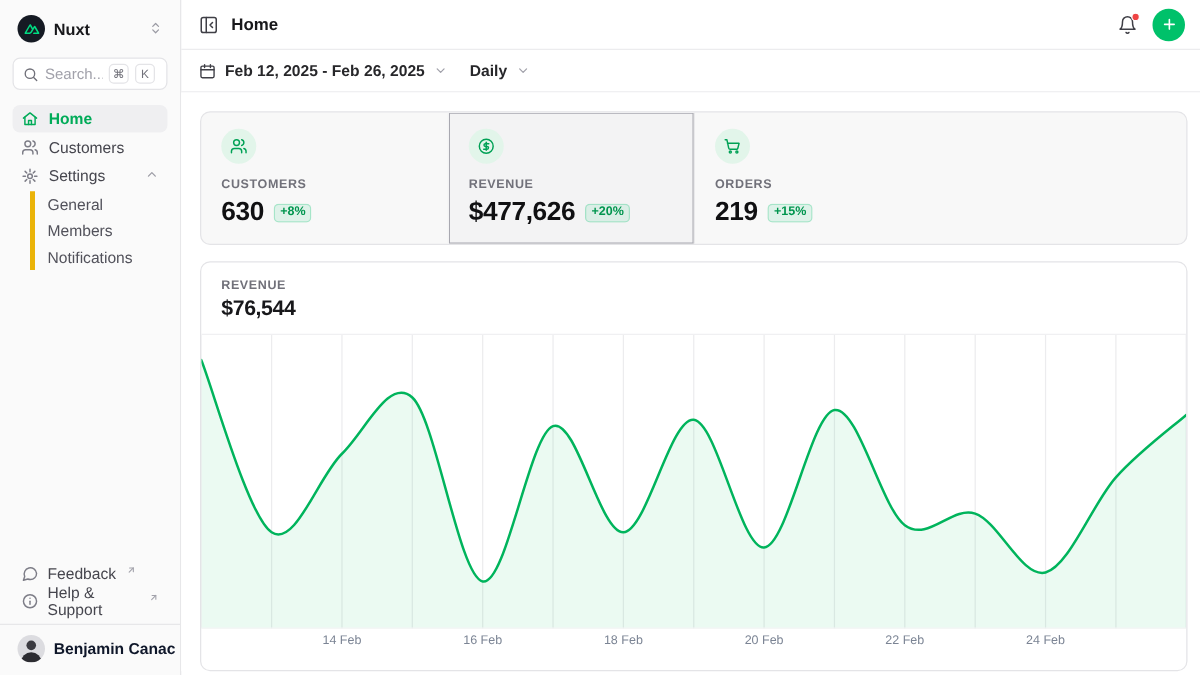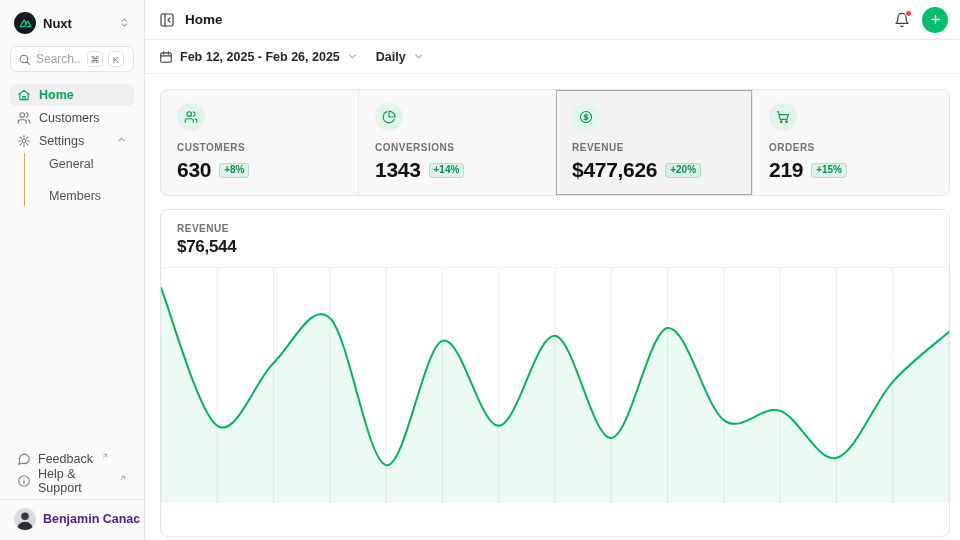--- a/index.html
+++ b/index.html
@@ -15,30 +15,30 @@
   .search-box{margin-top:8px;height:26px;border:1px solid #e4e4e7;background:#fff;border-radius:6px;display:flex;align-items:center;gap:5px;padding:0 5px 0 7px;cursor:text}
   .search-box input{border:none;outline:none;width:46px;font-size:12px;font-family:inherit;background:transparent;color:#18181b}
   .search-box input::placeholder{color:#a1a1aa}
   .kbd{width:16px;height:16px;border:1px solid #e4e4e7;border-radius:4px;background:#fff;color:#71717a;font-size:9.5px;display:flex;align-items:center;justify-content:center;flex:none}
   .nav{margin-top:12px;display:flex;flex-direction:column;gap:1px}
   .nav-item{display:flex;align-items:center;gap:8px;height:22px;padding:0 7px;border-radius:6px;color:#46464e;font-size:12.5px;cursor:pointer}
   .nav-item .nicon{display:flex;color:#7d7d87;flex:none}
   .nav-item.active{background:#efeff1;color:#00ab58;font-weight:600}
   .nav-item.active .nicon{color:#00ab58}
   .mini-badge{margin-left:auto;border:1px solid #e4e4e7;background:#fff;border-radius:4px;font-size:9.5px;color:#52525b;padding:1px 4px;line-height:1.1}
-  .sub-list{margin-left:14px;border-left:1px solid #eab308;padding-left:16px;display:flex;flex-direction:column;gap:11px}
+  .sub-list{margin-left:14px;border-left:4px solid #eab308;padding-left:2px;display:flex;flex-direction:column;gap:0}
   .sub-item{height:21px;display:flex;align-items:center;padding:0 8px;font-size:12.5px;color:#52525b;border-radius:6px;cursor:pointer}
   .side-spacer{flex:1}
   .foot-link{display:flex;align-items:flex-start;gap:7px;height:22px;padding:0 7px;border-radius:6px;color:#46464e;font-size:12.5px;cursor:pointer;align-items:center}
   .foot-link .nicon{color:#7d7d87;display:flex}
   .ext{color:#a1a1aa;display:flex;margin-left:1px;margin-bottom:7px}
   .side-divider{border-top:1px solid #e7e7e9;margin:7px -10px 0 -10px}
   .user-row{display:flex;align-items:center;gap:7px;padding:8px 4px 2px 4px;cursor:pointer}
   .avatar{width:22px;height:22px;border-radius:50%;background:#dcdce0;overflow:hidden;flex:none;display:flex;align-items:flex-end;justify-content:center}
-  .user-name{font-size:12.5px;font-weight:600;color:#4c1d95;white-space:nowrap}
+  .user-name{font-size:12.5px;font-weight:600;color:#0f172a;white-space:nowrap}
 
   
   .main{flex:1;display:flex;flex-direction:column;min-width:0}
   .topbar{height:40px;border-bottom:1px solid #ececee;display:flex;align-items:center;padding:0 12px 0 14px;gap:10px}
   .collapse-btn{display:flex;color:#3f3f46;cursor:pointer}
   .page-title{font-size:13.5px;font-weight:700}
   .topbar-right{margin-left:auto;display:flex;align-items:center;gap:12px}
   .bell-wrap{position:relative;display:flex;color:#3f3f46;cursor:pointer}
   .bell-dot{position:absolute;top:-2px;right:-2px;width:7px;height:7px;border-radius:50%;background:#ef4444;border:1.5px solid #fff}
   .plus-btn{width:26px;height:26px;border-radius:50%;background:#00C16A;border:none;display:flex;align-items:center;justify-content:center;color:#fff;cursor:pointer}
@@ -135,20 +135,21 @@
       <span>Settings</span>
       <span class="unfold">
         <svg class="ic" width="11" height="11" viewBox="0 0 24 24" fill="none" stroke="currentColor" stroke-width="2.2" stroke-linecap="round" stroke-linejoin="round">
             <path d="m18 15-6-6-6 6"></path>
           </svg>
       </span>
     </div>
     <div class="sub-list">
       <div class="sub-item">General</div>
       <div class="sub-item">Members</div>
+      <div class="sub-item">Notifications</div>
     </div>
   </nav>
 
   <div class="side-spacer"></div>
 
   <div class="foot-link">
     <span class="nicon">
       <svg class="ic" width="14" height="14" viewBox="0 0 24 24" fill="none" stroke="currentColor" stroke-width="2" stroke-linecap="round" stroke-linejoin="round">
           <path d="M21 11.5a8.38 8.38 0 0 1-8.5 8.5 8.5 8.5 0 0 1-3.5-.76L3 21l1.76-5.26A8.5 8.5 0 1 1 21 11.5z"></path>
         </svg>
@@ -265,33 +266,20 @@
               <path d="M16 3.13a4 4 0 0 1 0 7.75"></path>
             </svg>
         </div>
         <div class="stat-label">CUSTOMERS</div>
         <div class="stat-value-row">
           <span class="stat-value">630</span>
           <span class="delta-badge">+8%</span>
         </div>
       </div>
 
-      <div class="stat-card">
-        <div class="stat-icon">
-          <svg class="ic" width="14" height="14" viewBox="0 0 24 24" fill="none" stroke="currentColor" stroke-width="2" stroke-linecap="round" stroke-linejoin="round">
-              <path d="M21.21 15.89A10 10 0 1 1 8 2.83"></path>
-              <path d="M22 12A10 10 0 0 0 12 2v10z"></path>
-            </svg>
-        </div>
-        <div class="stat-label">CONVERSIONS</div>
-        <div class="stat-value-row">
-          <span class="stat-value">1343</span>
-          <span class="delta-badge">+14%</span>
-        </div>
-      </div>
 
       <div class="stat-card selected">
         <div class="stat-icon">
           <svg class="ic" width="14" height="14" viewBox="0 0 24 24" fill="none" stroke="currentColor" stroke-width="2" stroke-linecap="round">
               <circle cx="12" cy="12" r="9.5"></circle>
               <path d="M15.5 8.5h-4.7a1.9 1.9 0 0 0 0 3.8h2.4a1.9 1.9 0 0 1 0 3.8H8.5"></path>
               <path d="M12 17.5v-11"></path>
             </svg>
         </div>
         <div class="stat-label">REVENUE</div>
@@ -336,16 +324,24 @@
             <line x1="507.85714285714283" x2="507.85714285714283" y1="0" y2="235" class="gridline"></line>
             <line x1="564.2857142857143" x2="564.2857142857143" y1="0" y2="235" class="gridline"></line>
             <line x1="620.7142857142857" x2="620.7142857142857" y1="0" y2="235" class="gridline"></line>
             <line x1="677.1428571428571" x2="677.1428571428571" y1="0" y2="235" class="gridline"></line>
             <line x1="733.5714285714286" x2="733.5714285714286" y1="0" y2="235" class="gridline"></line>
             <line x1="790" x2="790" y1="0" y2="235" class="gridline"></line>
             <path d="M0,20C9.404761904761905,42.97619047619048,37.61904761904762,145.35714285714286,56.42857142857143,157.85714285714286C75.23809523809524,170.35714285714286,94.04761904761905,112.97619047619048,112.85714285714286,95C131.66666666666666,77.02380952380952,150.47619047619048,32.97619047619048,169.28571428571428,50C188.09523809523807,67.02380952380952,206.9047619047619,193.33333333333331,225.71428571428572,197.14285714285714C244.52380952380955,200.95238095238096,263.33333333333337,79.40476190476191,282.14285714285717,72.85714285714286C300.95238095238096,66.30952380952381,319.76190476190476,158.6904761904762,338.57142857142856,157.85714285714286C357.38095238095235,157.02380952380952,376.1904761904762,65.83333333333331,395,67.85714285714283C413.8095238095238,69.88095238095235,432.61904761904765,171.3095238095238,451.42857142857144,170C470.23809523809524,168.6904761904762,489.04761904761904,62.976190476190474,507.85714285714283,60C526.6666666666666,57.023809523809526,545.4761904761905,138.33333333333334,564.2857142857143,152.14285714285714C583.0952380952382,165.95238095238093,601.9047619047619,136.54761904761904,620.7142857142857,142.85714285714283C639.5238095238094,149.16666666666663,658.3333333333333,194.82142857142856,677.1428571428571,190C695.952380952381,185.17857142857144,714.7619047619047,134.9404761904762,733.5714285714286,113.92857142857143C752.3809523809524,92.91666666666667,780.5952380952381,72.26190476190477,790,63.928571428571445L790,235L0,235Z" fill="rgba(0,185,95,0.08)" stroke="none"></path>
             <path d="M0,20C9.404761904761905,42.97619047619048,37.61904761904762,145.35714285714286,56.42857142857143,157.85714285714286C75.23809523809524,170.35714285714286,94.04761904761905,112.97619047619048,112.85714285714286,95C131.66666666666666,77.02380952380952,150.47619047619048,32.97619047619048,169.28571428571428,50C188.09523809523807,67.02380952380952,206.9047619047619,193.33333333333331,225.71428571428572,197.14285714285714C244.52380952380955,200.95238095238096,263.33333333333337,79.40476190476191,282.14285714285717,72.85714285714286C300.95238095238096,66.30952380952381,319.76190476190476,158.6904761904762,338.57142857142856,157.85714285714286C357.38095238095235,157.02380952380952,376.1904761904762,65.83333333333331,395,67.85714285714283C413.8095238095238,69.88095238095235,432.61904761904765,171.3095238095238,451.42857142857144,170C470.23809523809524,168.6904761904762,489.04761904761904,62.976190476190474,507.85714285714283,60C526.6666666666666,57.023809523809526,545.4761904761905,138.33333333333334,564.2857142857143,152.14285714285714C583.0952380952382,165.95238095238093,601.9047619047619,136.54761904761904,620.7142857142857,142.85714285714283C639.5238095238094,149.16666666666663,658.3333333333333,194.82142857142856,677.1428571428571,190C695.952380952381,185.17857142857144,714.7619047619047,134.9404761904762,733.5714285714286,113.92857142857143C752.3809523809524,92.91666666666667,780.5952380952381,72.26190476190477,790,63.928571428571445" fill="none" stroke="#00B45C" stroke-width="2" stroke-linecap="round" stroke-linejoin="round"></path>
           </svg>
       </div>
+      <div class="chart-xaxis">
+          <span class="x-label" style="left: 14.2857%;">14 Feb</span>
+          <span class="x-label" style="left: 28.5714%;">16 Feb</span>
+          <span class="x-label" style="left: 42.8571%;">18 Feb</span>
+          <span class="x-label" style="left: 57.1429%;">20 Feb</span>
+          <span class="x-label" style="left: 71.4286%;">22 Feb</span>
+          <span class="x-label" style="left: 85.7143%;">24 Feb</span>
+        </div>
     </div>
 
   </div>
 </div>
 
 </body></html>

